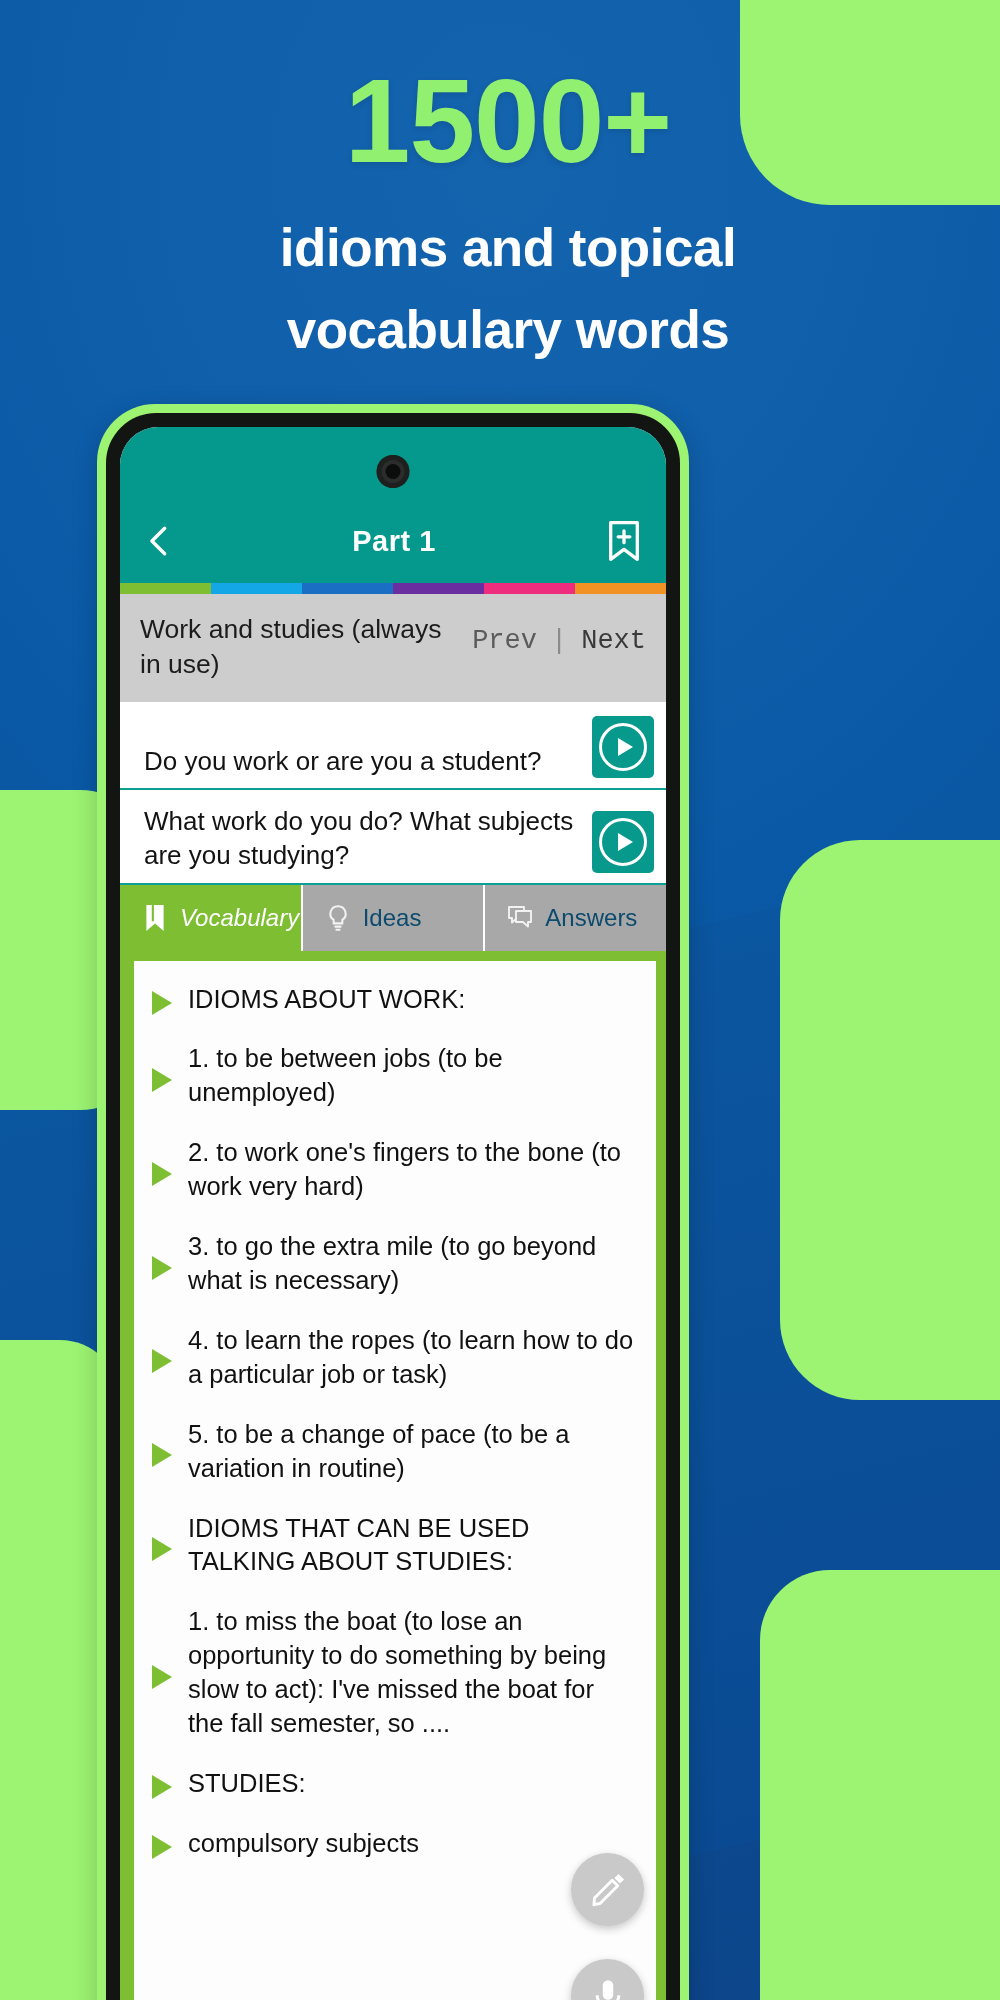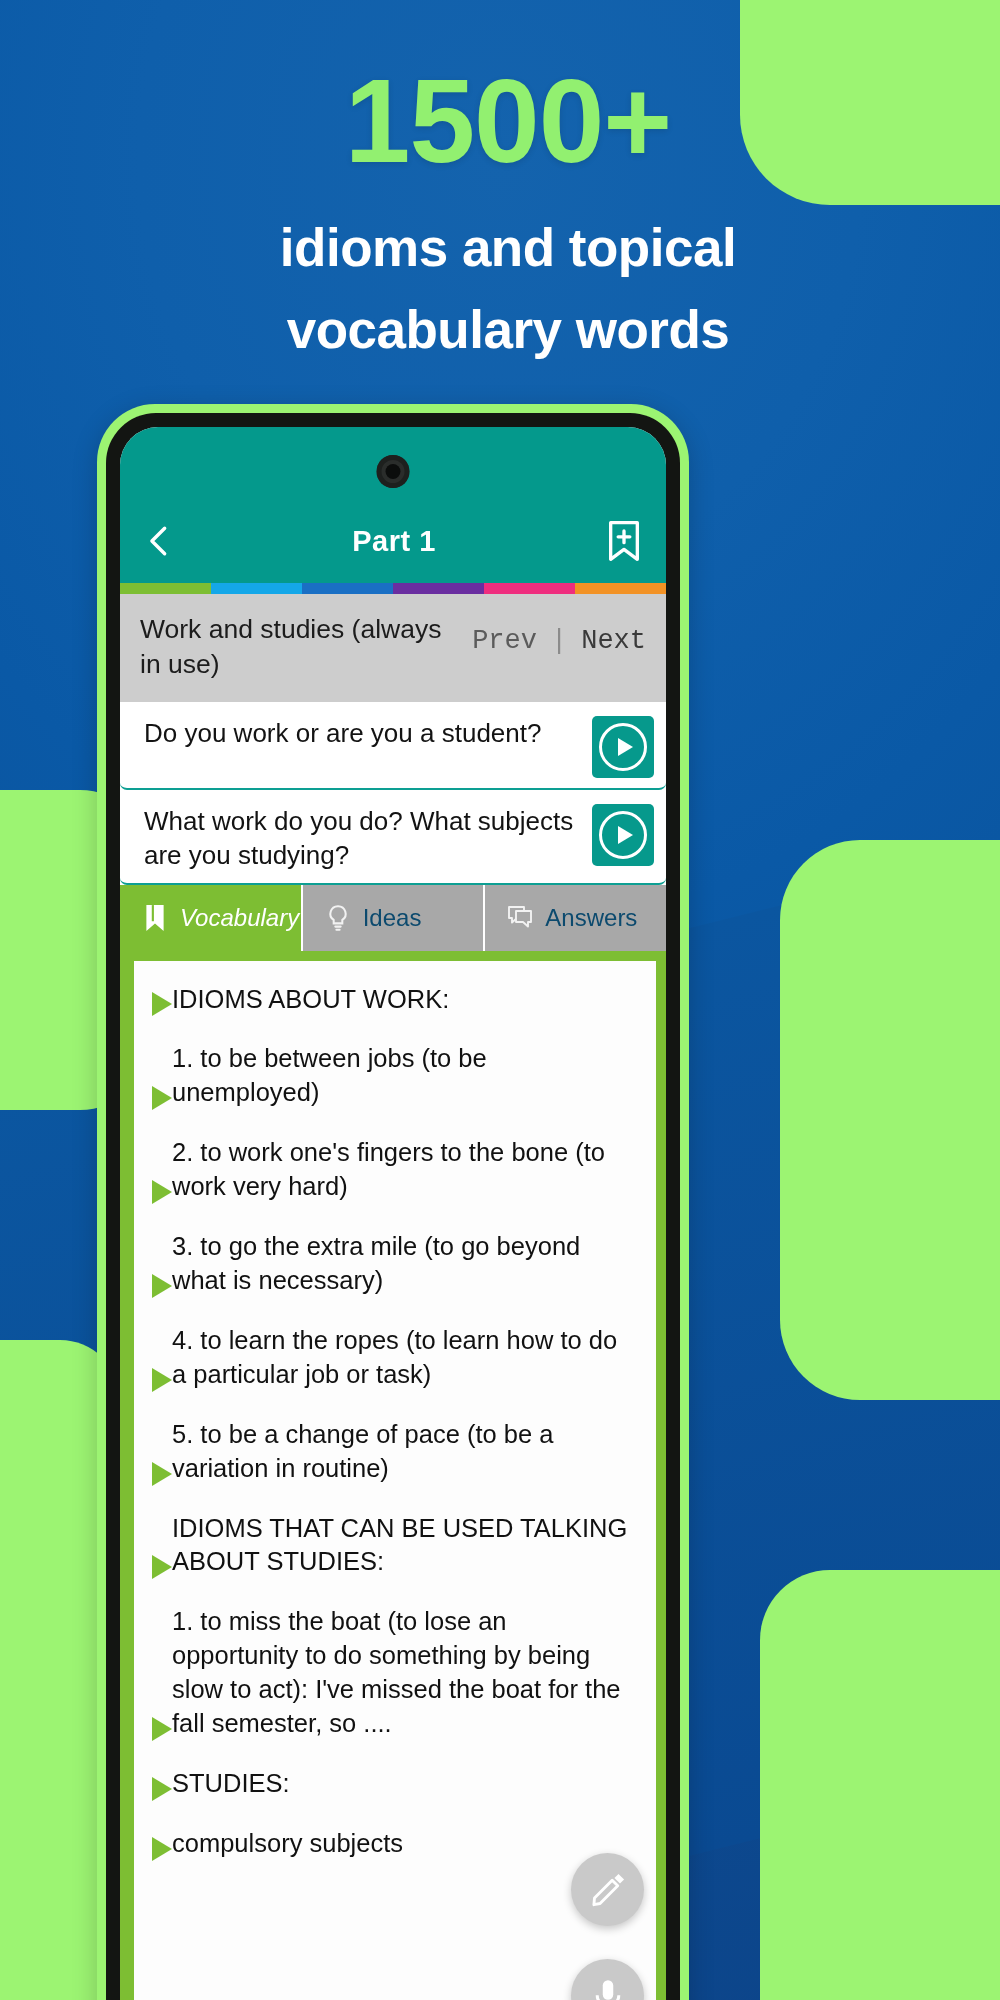--- a/index.html
+++ b/index.html
@@ -136,25 +136,24 @@
   .topic-title {
     color:#1c1c1c; font-size:26.5px; line-height:1.32; flex:1; padding-right:10px;
   }
   .navgrp { display:flex; align-items:center; padding-top:14px; flex:none;font-family:Liberation Mono, monospace; }
   .navgrp .lnk { color:#5b5b5b; font-size:27px; }
   .navgrp .sep { color:#8b8b8b; font-size:27px; padding:0 14px; }
 
   
   .questions { background:#ffffff; flex:none; }
   .qrow {
-    display:flex; align-items:flex-start; gap:12px;
+    display:flex; align-items:flex-end; gap:12px;
     padding:14px 12px 10px 24px;
     border-bottom:2px solid #0d9f93;
     min-height:76px;
-    border-radius:7px;
   }
   .qtext { flex:1; font-size:26px; color:#131313; line-height:1.32; }
   .play-btn {
     width:62px; height:62px; flex:none;
     background:#06998c; border-radius:5px;
     display:flex; align-items:center; justify-content:center;
   }
   .play-ring {
     width:48px; height:48px; border-radius:50%;
     border:3.5px solid #ffffff;
@@ -181,21 +180,21 @@
 
   
   .content {
     flex:1; background:#7dbe33; padding:10px 10px 0 14px; position:relative;
     overflow:hidden;
   }
   .content-card {
     background:#fdfdfd; height:100%; padding:22px 22px 0 18px;
     overflow:hidden;
   }
-  .vrow { display:flex; margin-bottom:26px; align-items:flex-end; }
+  .vrow { display:flex; gap:16px; margin-bottom:26px; align-items:center; }
   .bullet {
     flex:none; margin-top:7px;
     width:0; height:0;
     border-left:20px solid #7dbe33;
     border-top:12px solid transparent;
     border-bottom:12px solid transparent;
   }
   .vtext { font-size:25.5px; color:#111111; line-height:1.33; }
 
   

